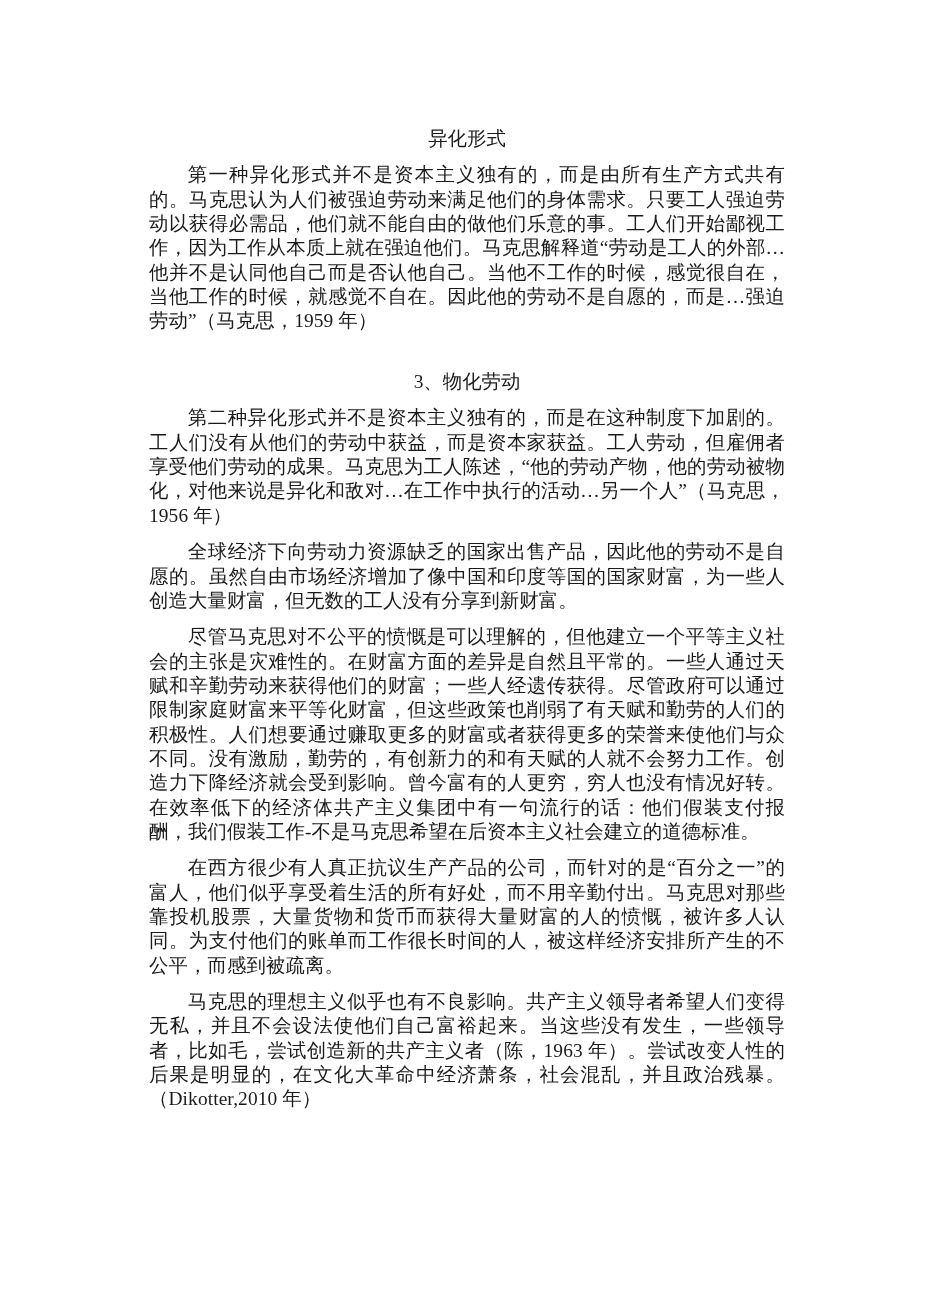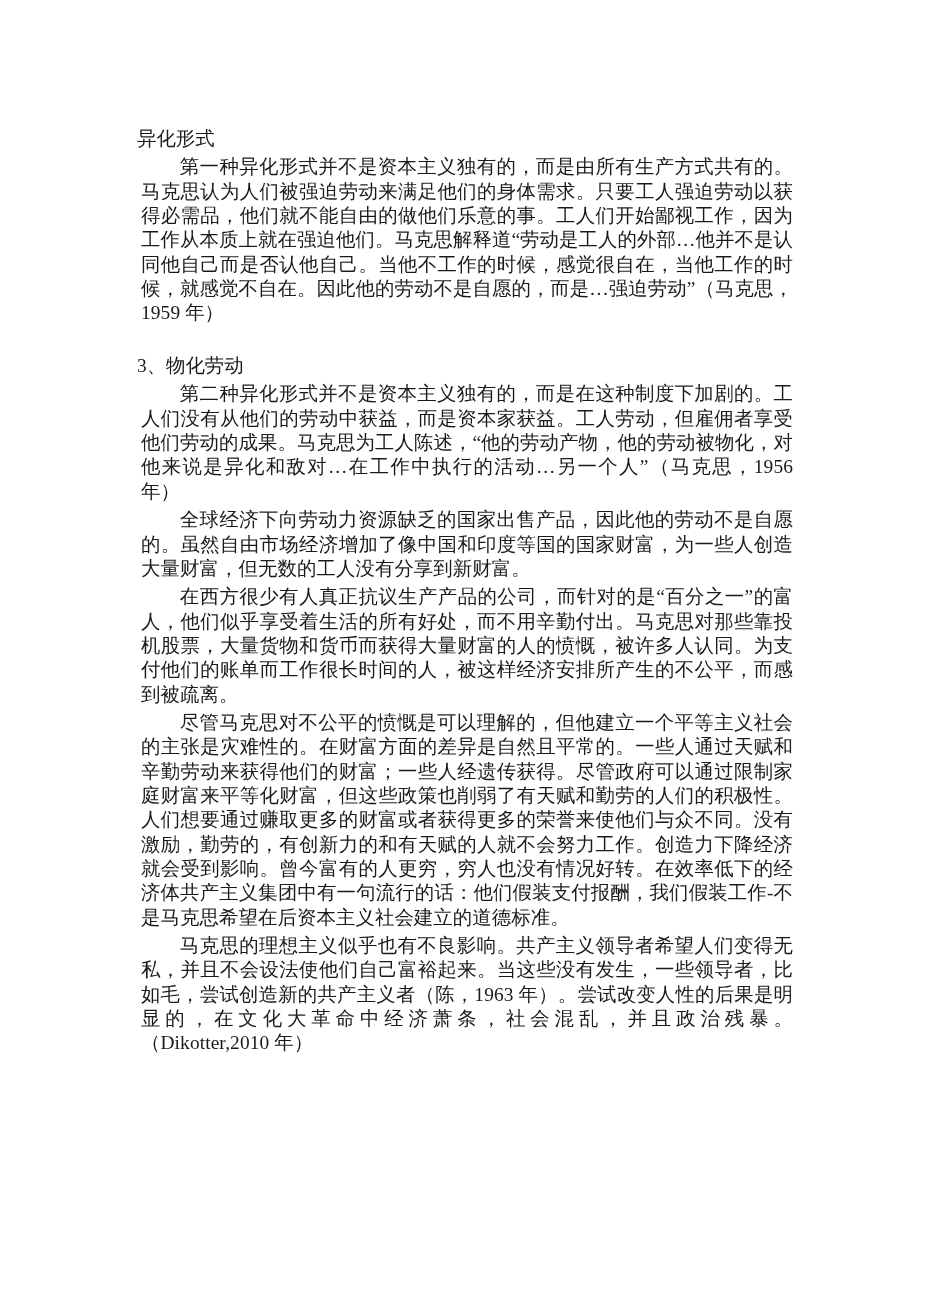--- a/index.html
+++ b/index.html
@@ -19,41 +19,41 @@
     left: 137px;
     top: 127px;
     width: 660px;
     color: #1a1a1a;
     font-size: 19.4px;
     line-height: 24.35px;
     text-align: justify;
   }
   .doc-line {
     margin: 0;
-    text-align: left;
+    text-align: center;
     white-space: pre;
   }
   .para {
-    margin: 4px;
+    margin: 12px;
     text-indent: 2em;
     letter-spacing: 0.1px;
   }
   .blank-line {
     height: 24.35px;
   }
 </style>
 </head>
 <body>
 
 <div class="doc">
   <p class="doc-line">异化形式</p>
 
   <p class="para">第一种异化形式并不是资本主义独有的，而是由所有生产方式共有的。马克思认为人们被强迫劳动来满足他们的身体需求。只要工人强迫劳动以获得必需品，他们就不能自由的做他们乐意的事。工人们开始鄙视工作，因为工作从本质上就在强迫他们。马克思解释道“劳动是工人的外部…他并不是认同他自己而是否认他自己。当他不工作的时候，感觉很自在，当他工作的时候，就感觉不自在。因此他的劳动不是自愿的，而是…强迫劳动”（马克思，1959 年）</p>
 
   <div class="blank-line"></div>
 
   <p class="doc-line">3、物化劳动</p>
   <p class="para">第二种异化形式并不是资本主义独有的，而是在这种制度下加剧的。工人们没有从他们的劳动中获益，而是资本家获益。工人劳动，但雇佣者享受他们劳动的成果。马克思为工人陈述，“他的劳动产物，他的劳动被物化，对他来说是异化和敌对…在工作中执行的活动…另一个人”（马克思，1956 年）</p>
   <p class="para">全球经济下向劳动力资源缺乏的国家出售产品，因此他的劳动不是自愿的。虽然自由市场经济增加了像中国和印度等国的国家财富，为一些人创造大量财富，但无数的工人没有分享到新财富。</p>
+  <p class="para">尽管马克思对不公平的愤慨是可以理解的，但他建立一个平等主义社会的主张是灾难性的。在财富方面的差异是自然且平常的。一些人通过天赋和辛勤劳动来获得他们的财富；一些人经遗传获得。尽管政府可以通过限制家庭财富来平等化财富，但这些政策也削弱了有天赋和勤劳的人们的积极性。人们想要通过赚取更多的财富或者获得更多的荣誉来使他们与众不同。没有激励，勤劳的，有创新力的和有天赋的人就不会努力工作。创造力下降经济就会受到影响。曾今富有的人更穷，穷人也没有情况好转。在效率低下的经济体共产主义集团中有一句流行的话：他们假装支付报酬，我们假装工作-不是马克思希望在后资本主义社会建立的道德标准。</p>
   <p class="para">在西方很少有人真正抗议生产产品的公司，而针对的是“百分之一”的富人，他们似乎享受着生活的所有好处，而不用辛勤付出。马克思对那些靠投机股票，大量货物和货币而获得大量财富的人的愤慨，被许多人认同。为支付他们的账单而工作很长时间的人，被这样经济安排所产生的不公平，而感到被疏离。</p>
-  <p class="para">尽管马克思对不公平的愤慨是可以理解的，但他建立一个平等主义社会的主张是灾难性的。在财富方面的差异是自然且平常的。一些人通过天赋和辛勤劳动来获得他们的财富；一些人经遗传获得。尽管政府可以通过限制家庭财富来平等化财富，但这些政策也削弱了有天赋和勤劳的人们的积极性。人们想要通过赚取更多的财富或者获得更多的荣誉来使他们与众不同。没有激励，勤劳的，有创新力的和有天赋的人就不会努力工作。创造力下降经济就会受到影响。曾今富有的人更穷，穷人也没有情况好转。在效率低下的经济体共产主义集团中有一句流行的话：他们假装支付报酬，我们假装工作-不是马克思希望在后资本主义社会建立的道德标准。</p>
   <p class="para">马克思的理想主义似乎也有不良影响。共产主义领导者希望人们变得无私，并且不会设法使他们自己富裕起来。当这些没有发生，一些领导者，比如毛，尝试创造新的共产主义者（陈，1963 年）。尝试改变人性的后果是明显的，在文化大革命中经济萧条，社会混乱，并且政治残暴。（Dikotter,2010 年）</p>
 </div>
 
 </body></html>

